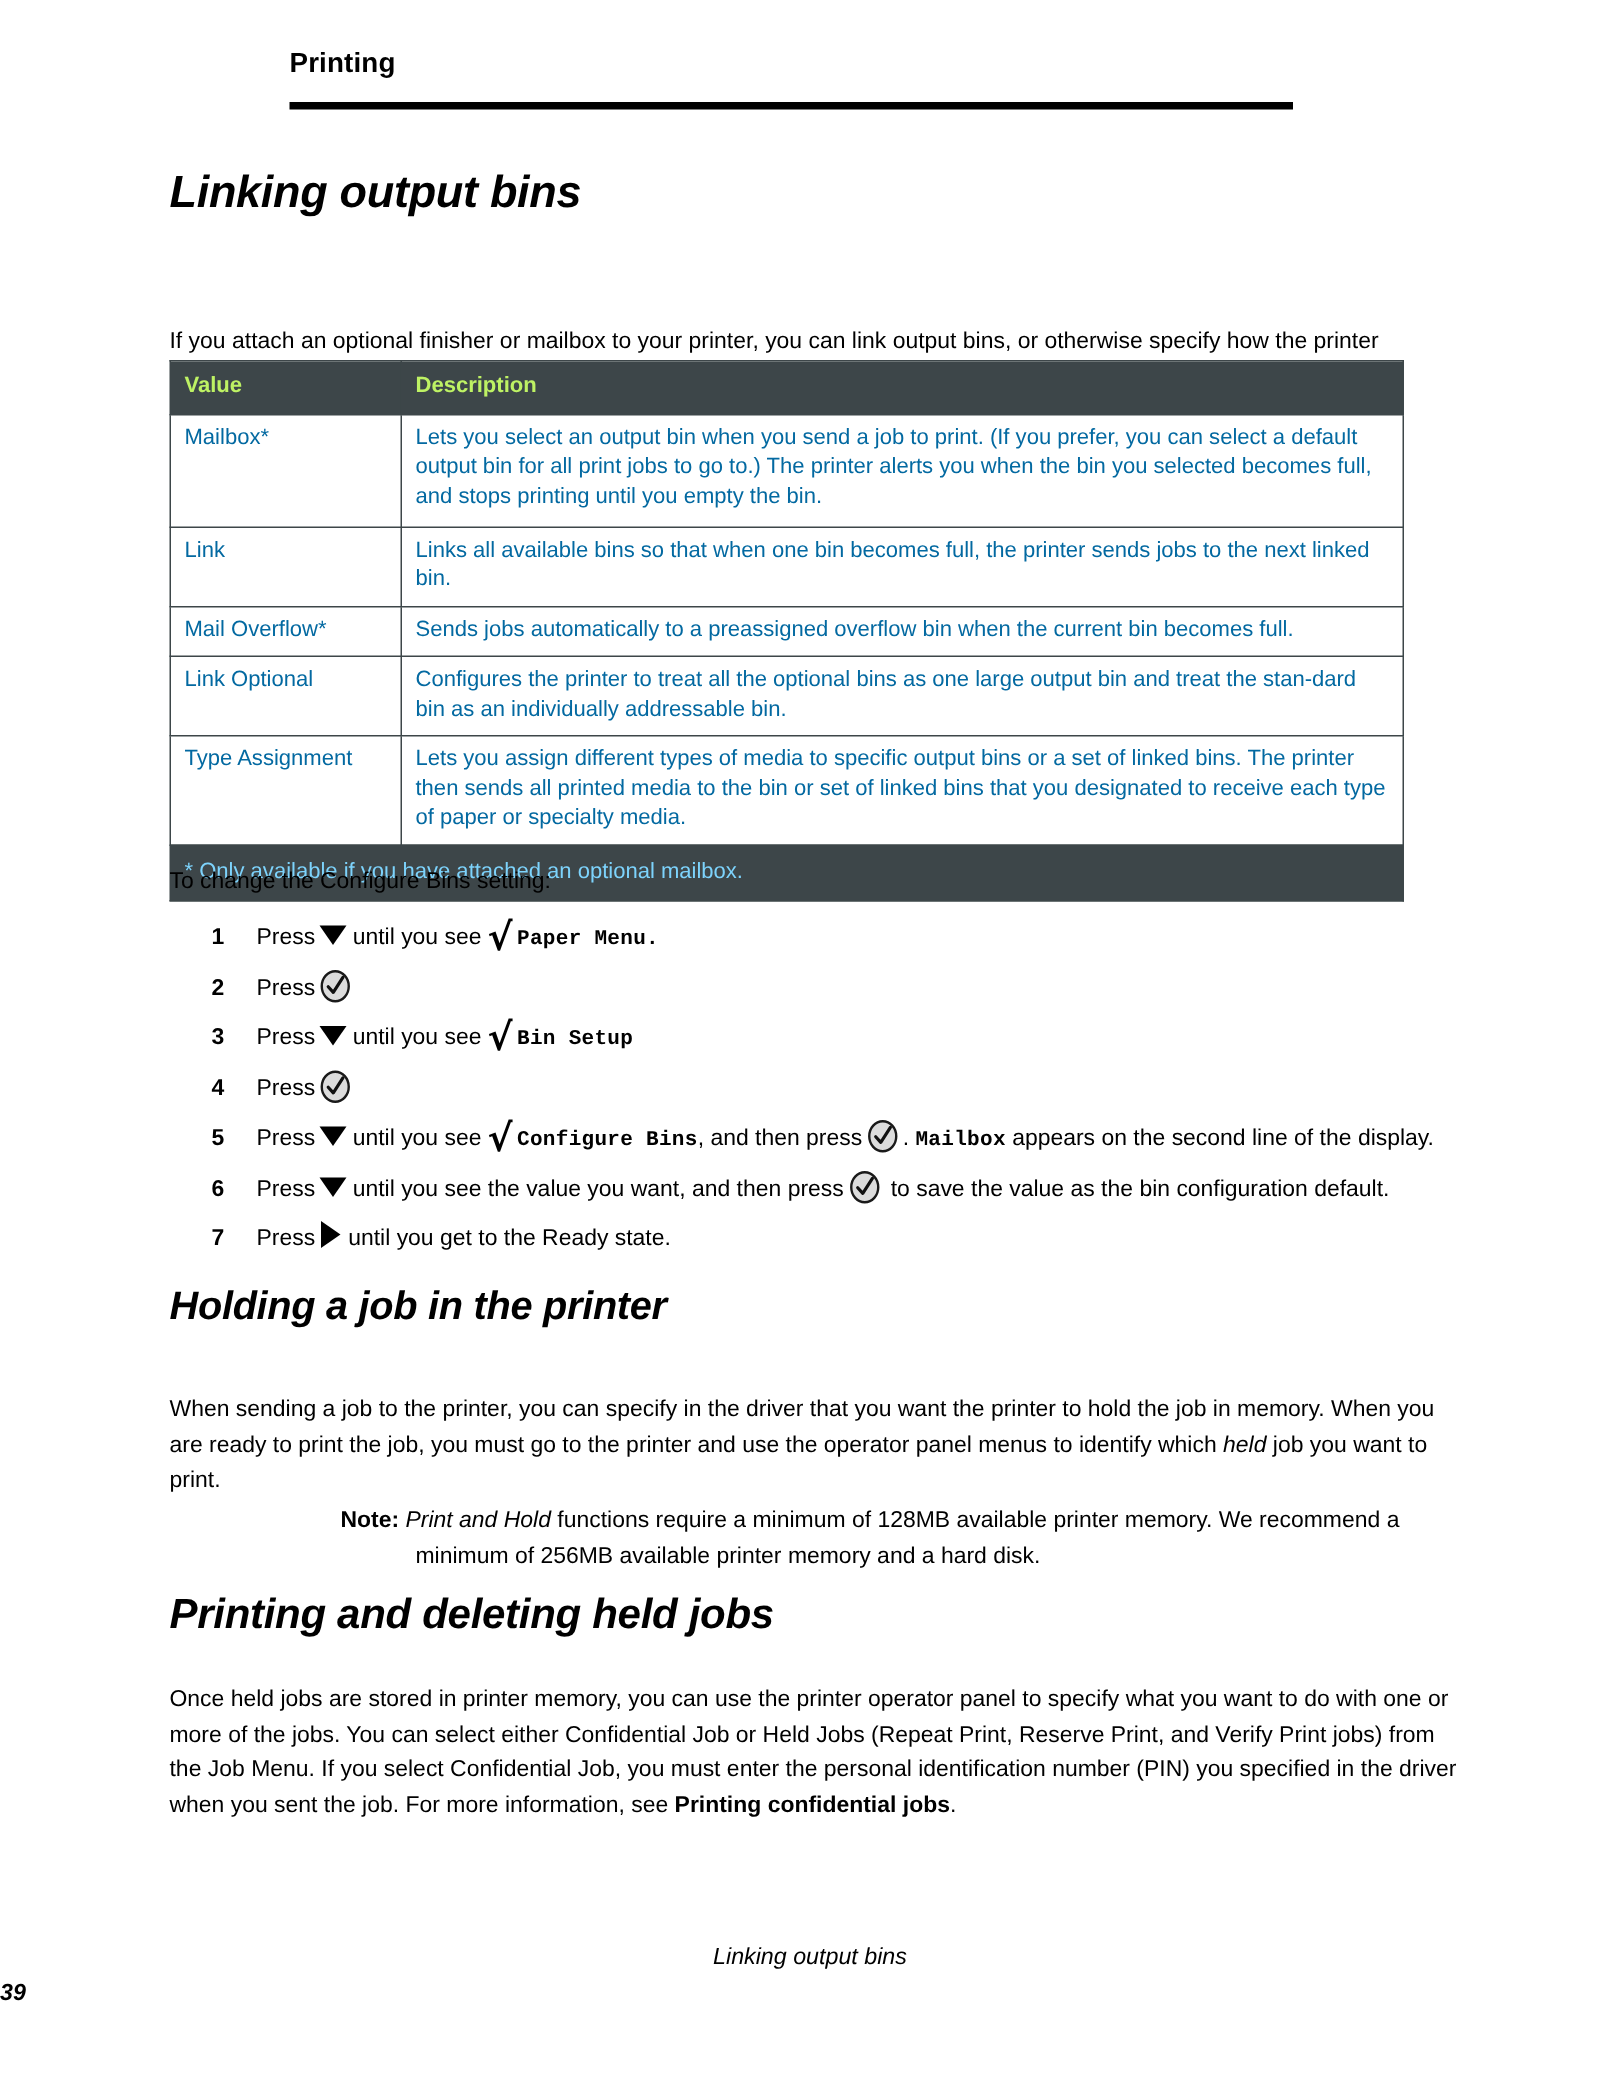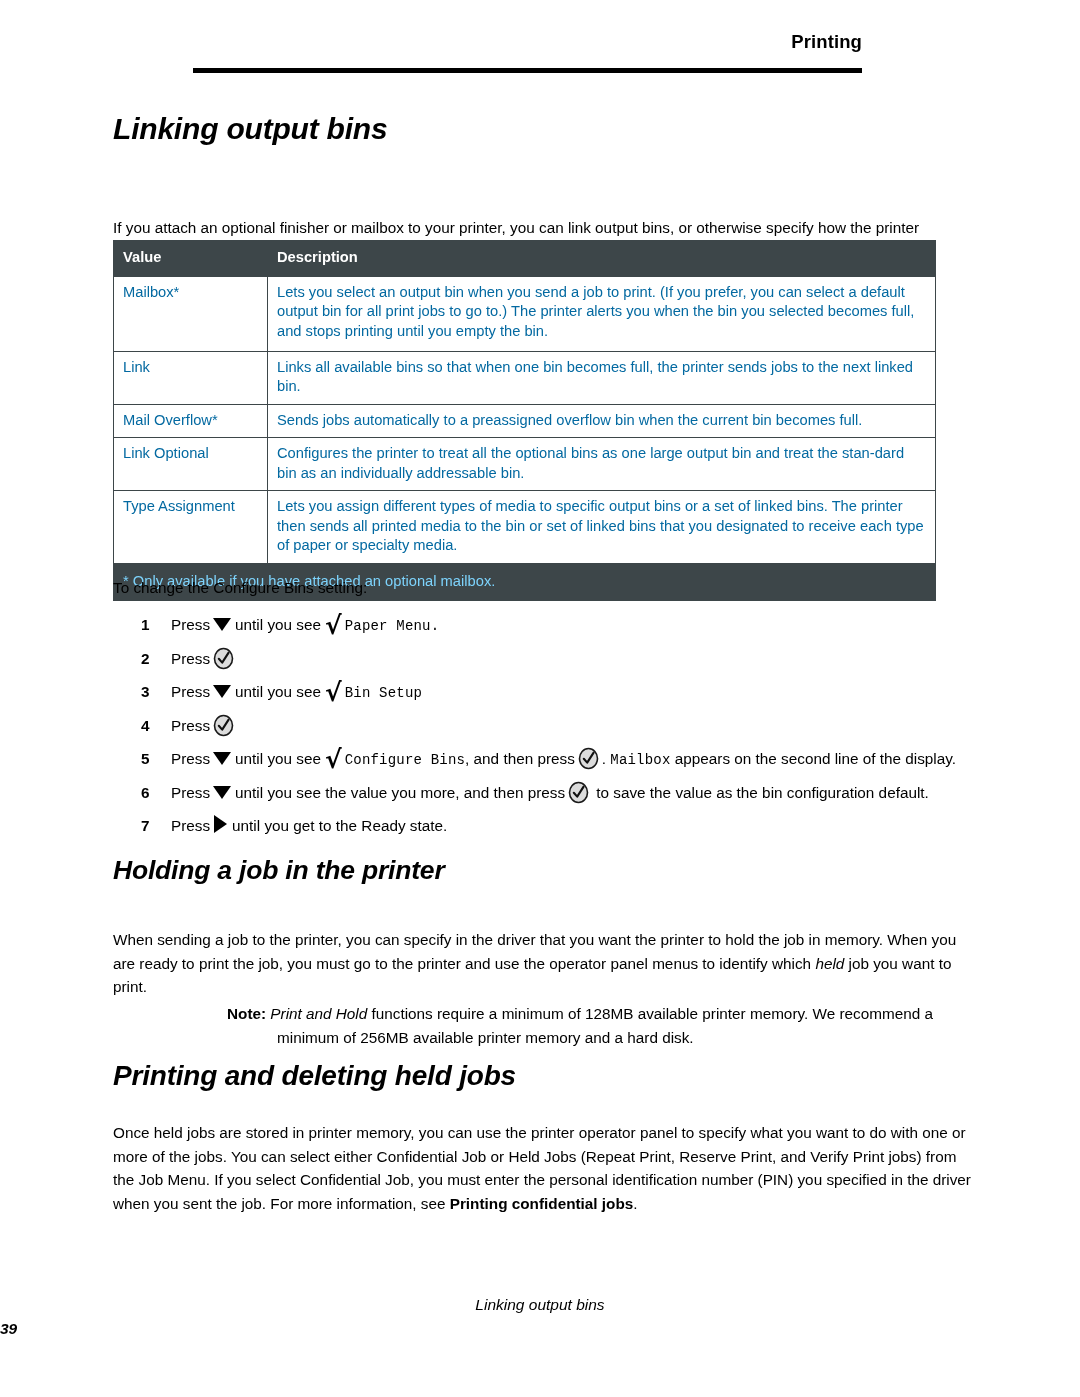--- a/index.html
+++ b/index.html
@@ -15,21 +15,21 @@
   }
 
   .page { position: relative; width: 1080px; height: 1397px; }
 
   
   .running-header {
     position: absolute;
     left: 193px;
     top: 31px;
     width: 669px;
-    text-align: right;
+    text-align: left;
     font-size: 18.5px;
     font-weight: bold;
     letter-spacing: 0.1px;
   }
   .header-rule {
     position: absolute;
     left: 193px;
     top: 68px;
     width: 669px;
     height: 5px;
@@ -70,21 +70,21 @@
   }
   .bins-table th,
   .bins-table td {
     border: 1px solid #3d4649;
     padding: 6px 9px 7px 9px;
     vertical-align: top;
     line-height: 19.5px;
   }
   .bins-table thead th {
     background: #3d4649;
-    color: #ffffff;
+    color: #bef264;
     font-weight: bold;
     text-align: left;
     padding-top: 7px;
     padding-bottom: 8px;
     border-color: #3d4649;
   }
   .col-value { width: 154px; }
   .bins-table tbody td { background: #ffffff; color: #0369a1; }
   .row-tall-1 td { height: 75px; }
   .row-tall-2 td { height: 45px; }
@@ -160,21 +160,21 @@
   }
   .icon-select {
     display: inline-block;
     width: 21px;
     height: 23px;
     margin: 0 3px;
     vertical-align: -6px;
   }
   .mono {
     font-family: "Liberation Mono", "DejaVu Sans Mono", monospace;
-    font-weight: normal;
+    font-weight: bold;
     font-size: 14px;
     letter-spacing: 0.2px;
   }
 
   
   h2.section-title {
     position: absolute;
     left: 113px;
     top: 855px;
     margin: 0;
@@ -324,21 +324,21 @@
     <div class="step">
       <span class="step-num">5</span>
       <span class="step-body"><span>Press</span><span class="icon-down"></span><span>until you see</span><span class="icon-check">√</span><span class="mono">Configure Bins</span><span>, and then press</span><span class="icon-select"><svg viewBox="0 0 21 23" width="21" height="23">
               <ellipse cx="10.5" cy="11.5" rx="9" ry="10" fill="#dcdcdc" stroke="#1a1a1a" stroke-width="1.6"></ellipse>
               <path d="M5.8 11.8 L9.2 15.6 L15.6 5.6" fill="none" stroke="#111111" stroke-width="2.1" stroke-linecap="round" stroke-linejoin="round"></path>
             </svg></span><span>.</span> <span class="mono">Mailbox</span> <span>appears on the second line of the display.</span></span>
     </div>
 
     <div class="step">
       <span class="step-num">6</span>
-      <span class="step-body"><span>Press</span><span class="icon-down"></span><span>until you see the value you more, and then press</span><span class="icon-select"><svg viewBox="0 0 21 23" width="21" height="23">
+      <span class="step-body"><span>Press</span><span class="icon-down"></span><span>until you see the value you want, and then press</span><span class="icon-select"><svg viewBox="0 0 21 23" width="21" height="23">
               <ellipse cx="10.5" cy="11.5" rx="9" ry="10" fill="#dcdcdc" stroke="#1a1a1a" stroke-width="1.6"></ellipse>
               <path d="M5.8 11.8 L9.2 15.6 L15.6 5.6" fill="none" stroke="#111111" stroke-width="2.1" stroke-linecap="round" stroke-linejoin="round"></path>
             </svg></span> <span>to save the value as the bin configuration default.</span></span>
     </div>
 
     <div class="step">
       <span class="step-num">7</span>
       <span class="step-body"><span>Press</span><span class="icon-right"></span><span>until you get to the Ready state.</span></span>
     </div>
 

